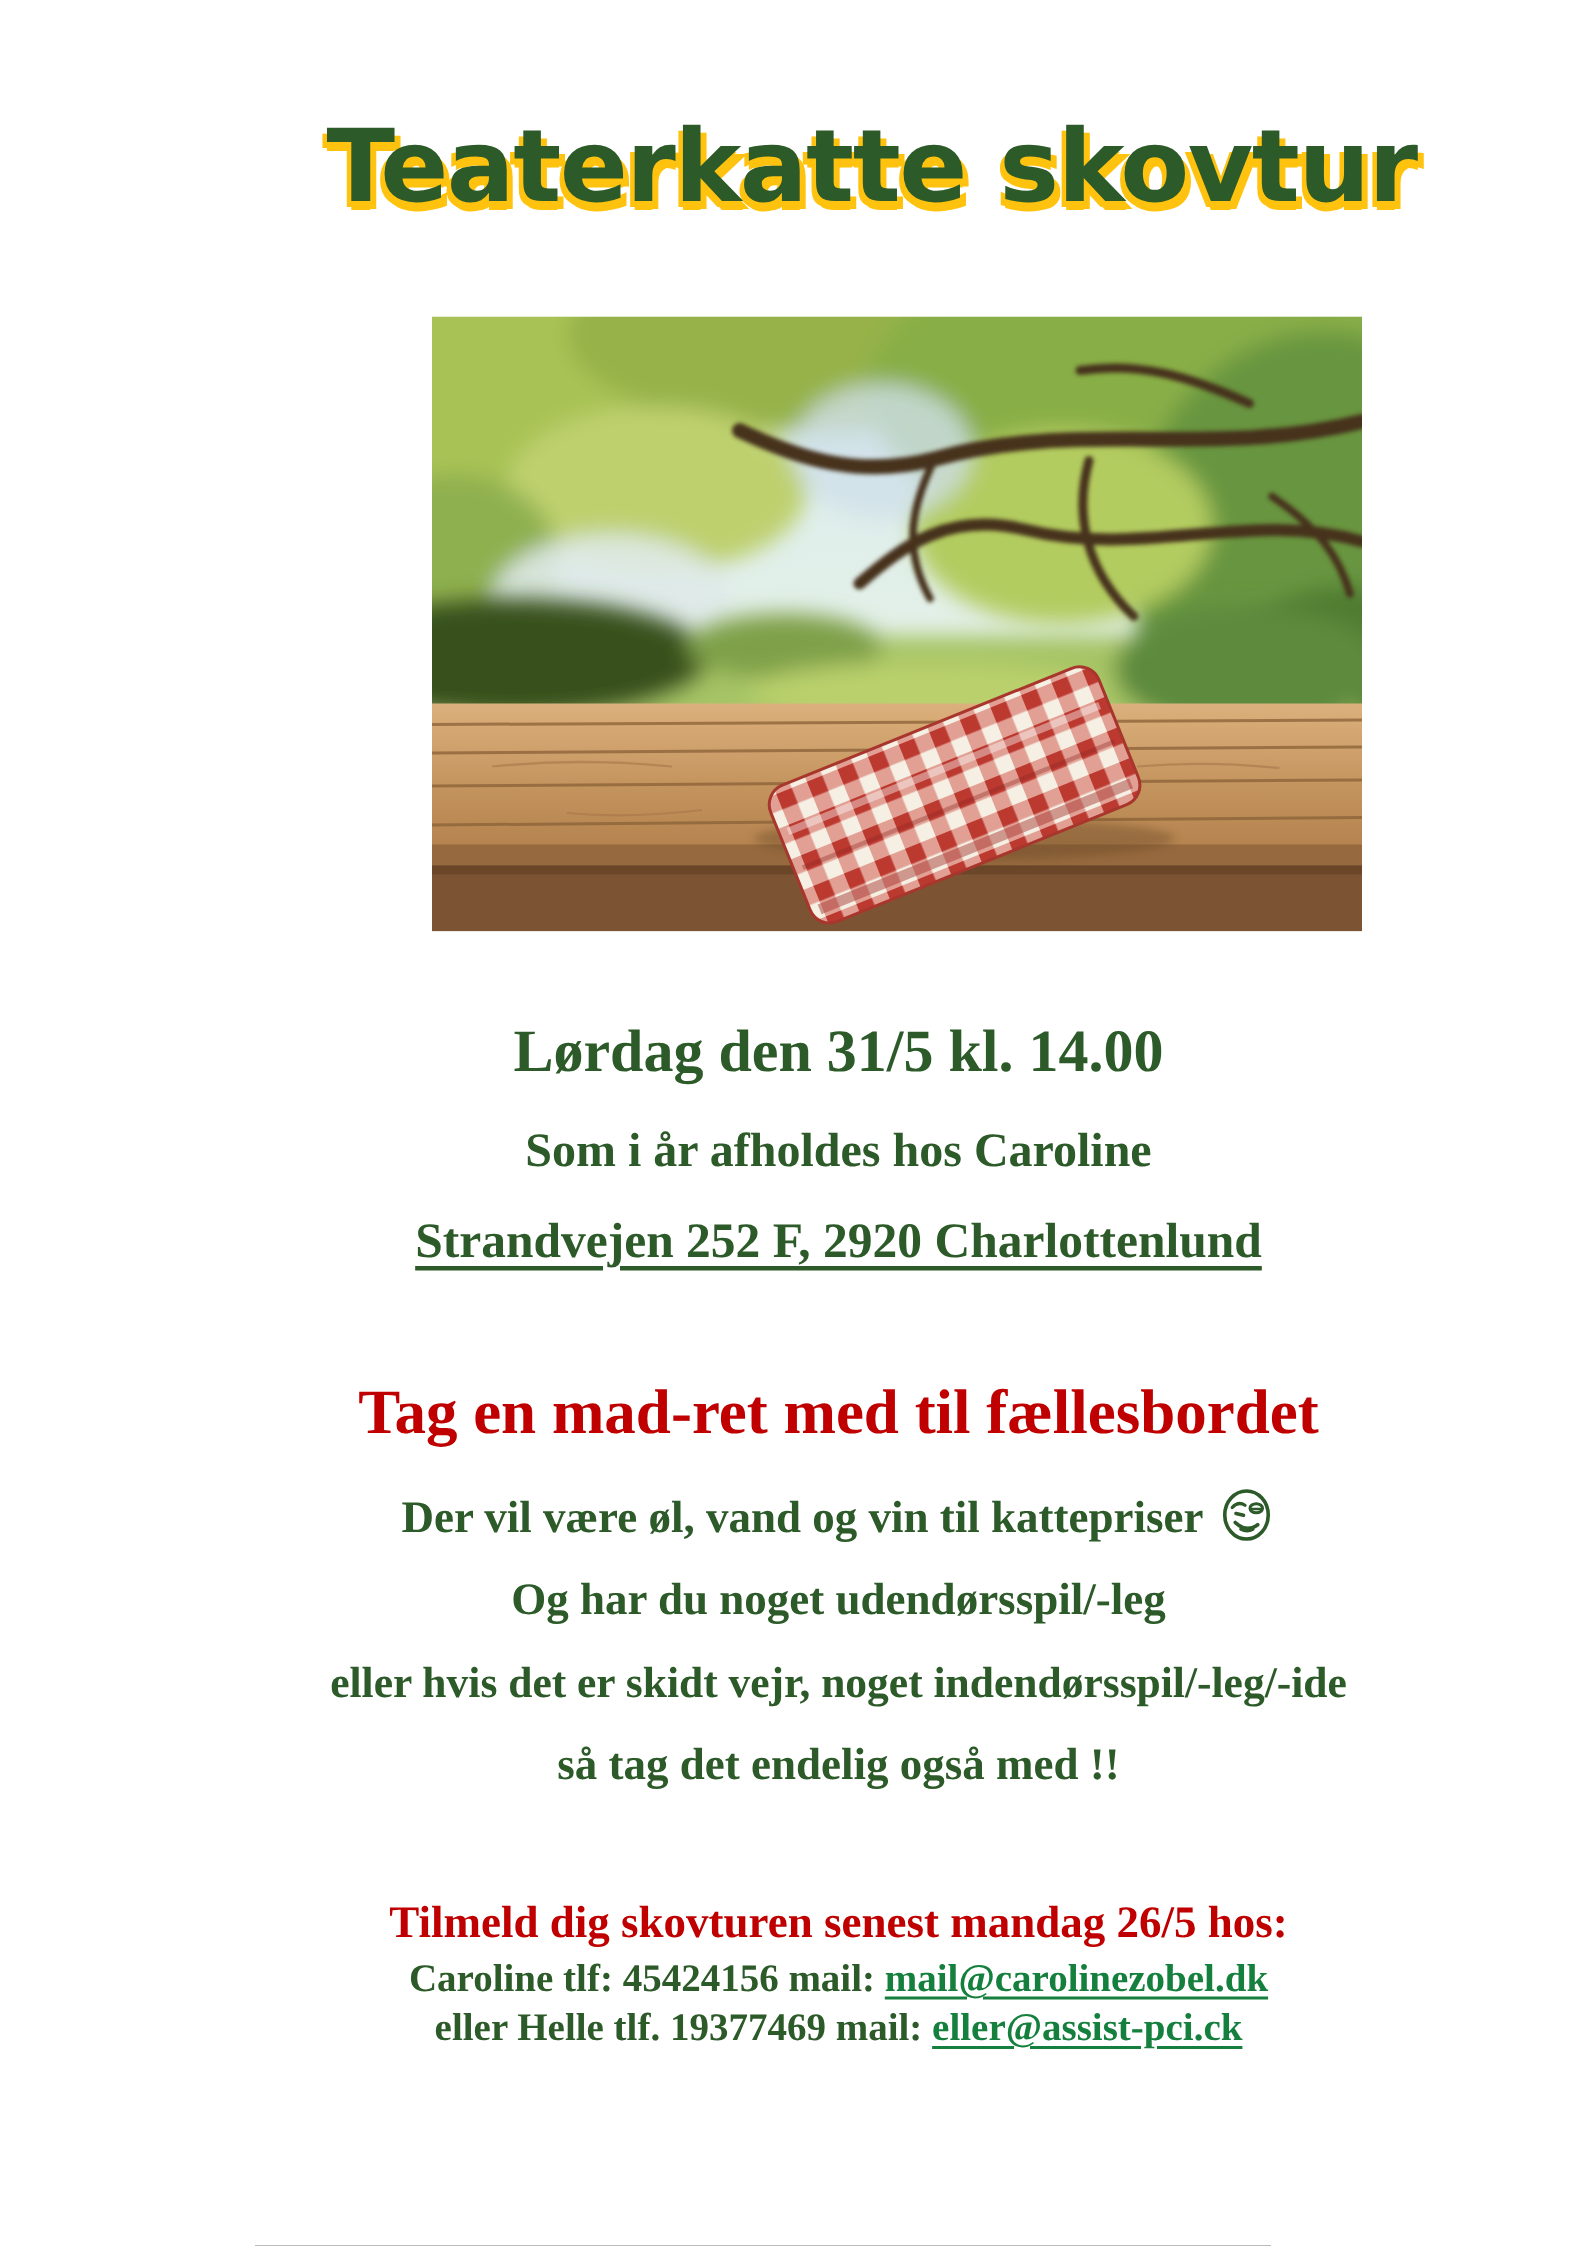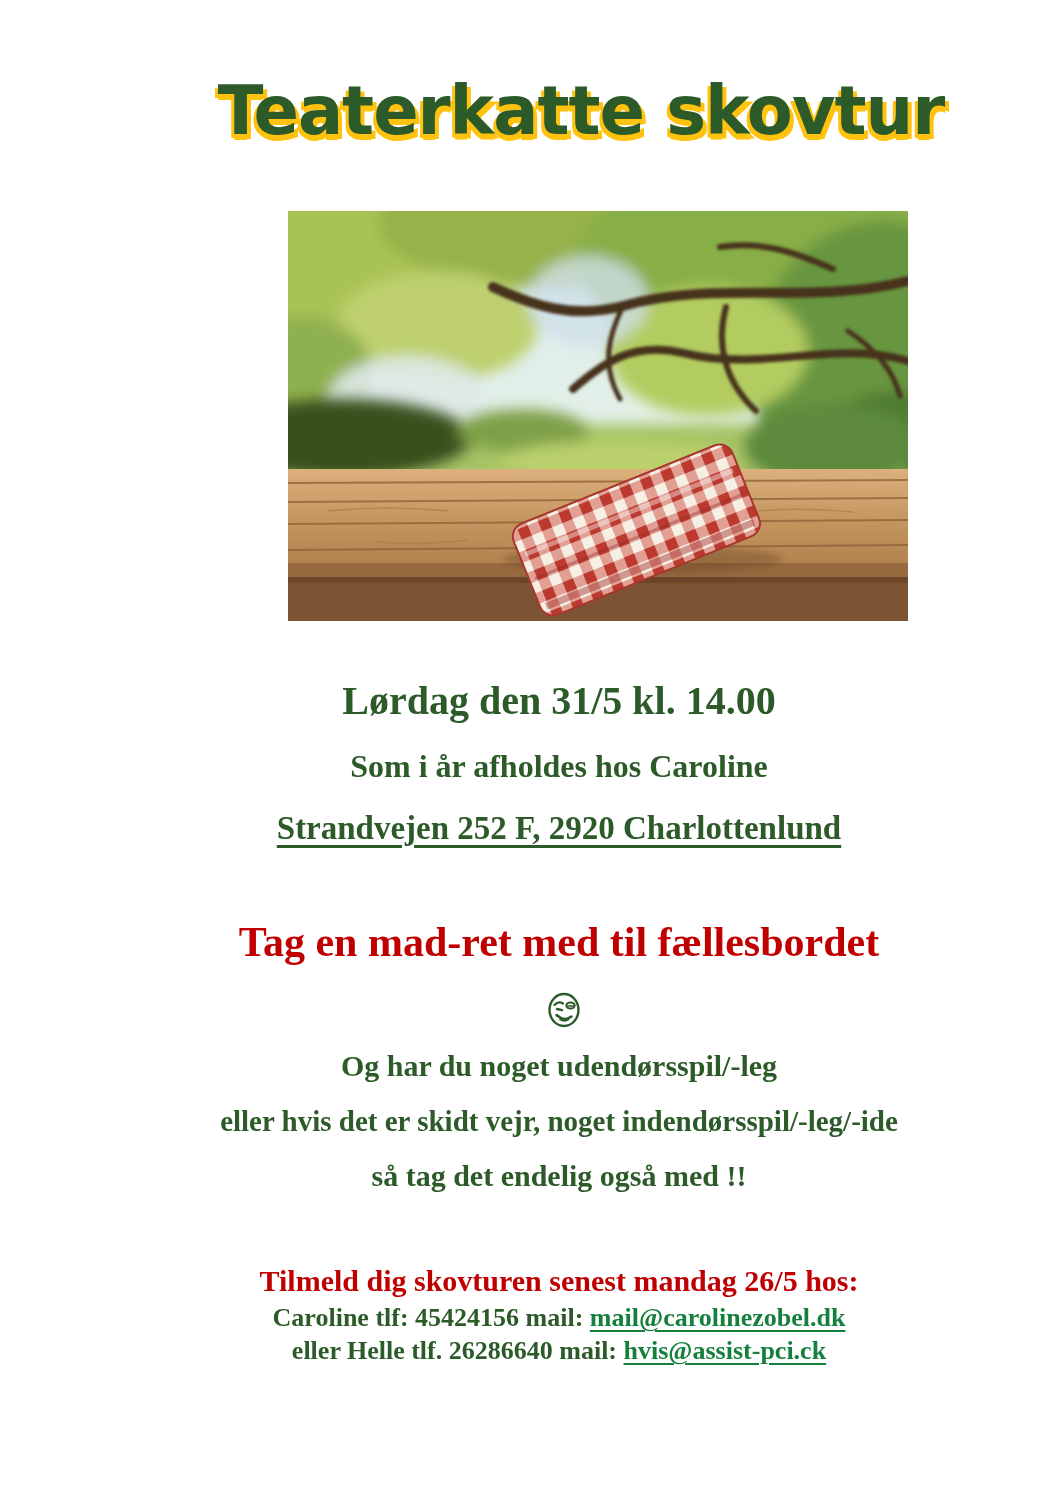--- a/index.html
+++ b/index.html
@@ -161,33 +161,33 @@
   </div>
 
   <section>
     <p class="l-datetime">Lørdag den 31/5 kl. 14.00</p>
     <p class="l-host">Som i år afholdes hos Caroline</p>
     <p class="l-address">Strandvejen 252 F, 2920 Charlottenlund</p>
   </section>
 
   <section>
     <p class="l-foodhead">Tag en mad-ret med til fællesbordet</p>
-    <p class="l-drinks"><svg class="wink-icon" width="38" height="38" viewBox="0 0 38 38" fill="none" stroke="#2C5A28">
+    <p class="l-drinks"><span>Der vil være øl, vand og vin til kattepriser</span><svg class="wink-icon" width="38" height="38" viewBox="0 0 38 38" fill="none" stroke="#2C5A28">
         <ellipse cx="19" cy="19" rx="14.5" ry="16" stroke-width="2.4"></ellipse>
         <path d="M9.5 14 q4 -4.5 8.5 -1.5" stroke-width="2.2" stroke-linecap="round"></path>
         <path d="M12 18 l5 1.2" stroke-width="2.4" stroke-linecap="round"></path>
         <ellipse cx="25.5" cy="14.5" rx="4.2" ry="3" stroke-width="2"></ellipse>
         <path d="M22.5 15 h6" stroke-width="1.6" stroke-linecap="round"></path>
         <path d="M11.5 24 q7.5 7 15 1.5" stroke-width="2.4" stroke-linecap="round"></path>
         <path d="M15 28.5 q4.5 2.5 8.5 0" stroke-width="1.8" stroke-linecap="round"></path>
       </svg></p>
     <p class="l-games1">Og har du noget udendørsspil/-leg</p>
     <p class="l-games2">eller hvis det er skidt vejr, noget indendørsspil/-leg/-ide</p>
     <p class="l-games3">så tag det endelig også med !!</p>
   </section>
 
   <section>
     <p class="l-signup">Tilmeld dig skovturen senest mandag 26/5 hos:</p>
     <p class="l-contact1"><span>Caroline tlf: 45424156 mail: </span><a class="email">mail@carolinezobel.dk</a></p>
-    <p class="l-contact2"><span>eller Helle tlf. 26286640 mail: </span><a class="email">hvis@assist-pci.ck</a></p>
+    <p class="l-contact2"><span>eller Helle tlf. 19377469 mail: </span><a class="email">eller@assist-pci.ck</a></p>
   </section>
 
 </div>
 
 </body></html>

